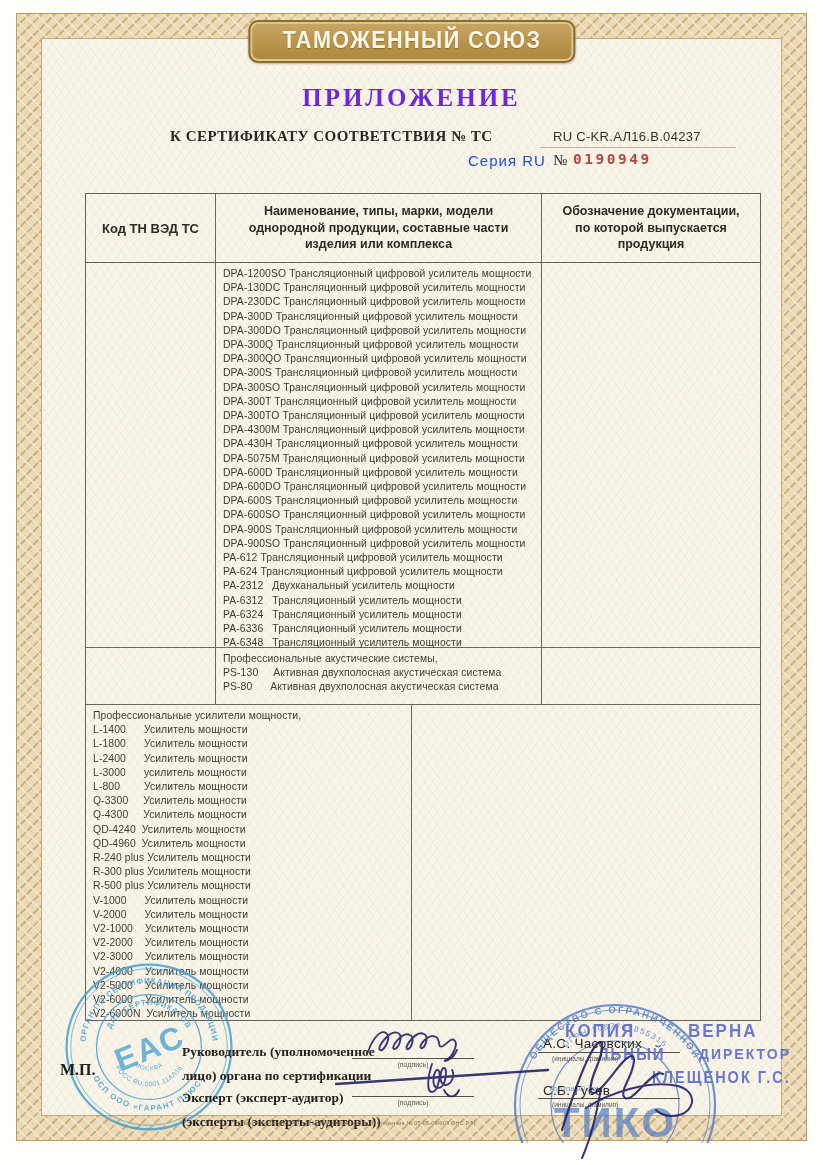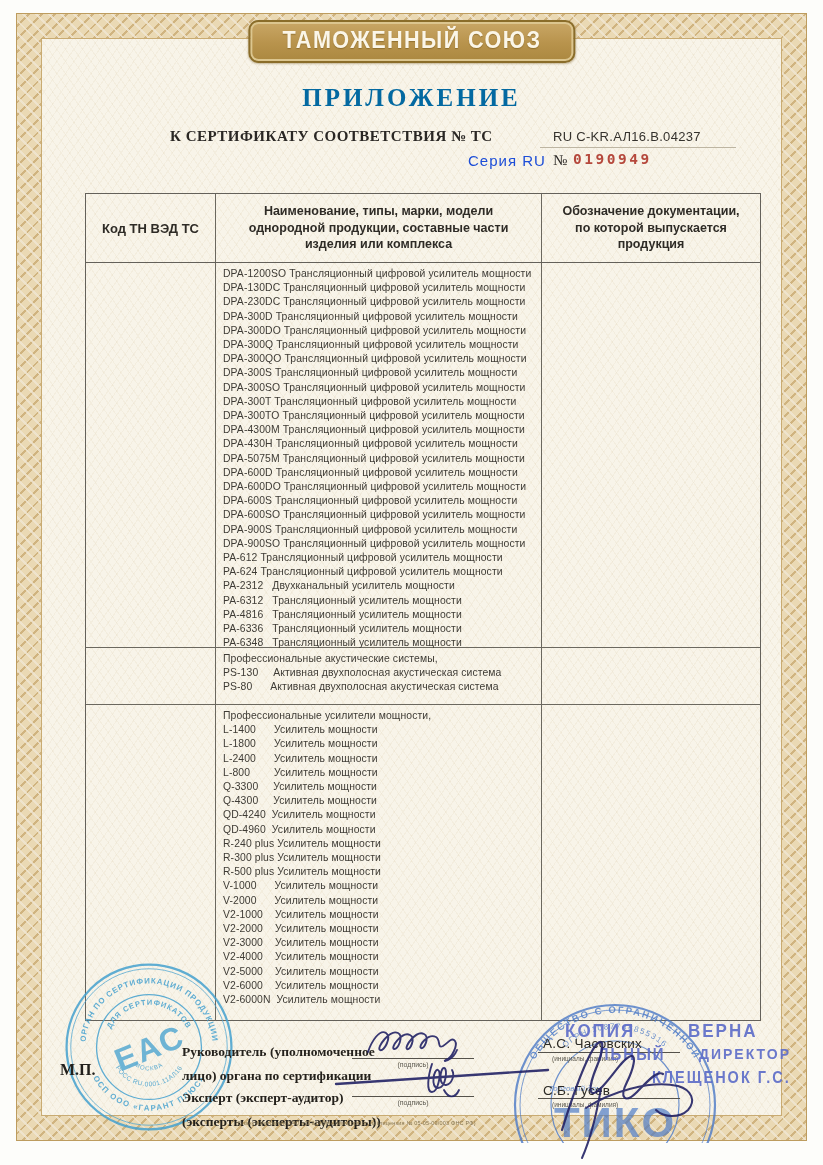--- a/index.html
+++ b/index.html
@@ -21,21 +21,21 @@
   .badge{position:absolute;left:50%;top:20px;transform:translateX(-50%);
         padding:5px 24px 7px;background:linear-gradient(180deg,#c9a766 0%,#b8934c 55%,#ab8840 100%);
         border:2px solid #8a6d2a;border-radius:10px;
         box-shadow: inset 0 0 0 2px #dcc68f, 0 1px 2px rgba(120,90,30,.4);
         white-space:nowrap;}
   .badge-text{display:inline-block;transform:scaleX(.94);
         font-weight:bold;font-size:23px;letter-spacing:1.5px;color:#fbf6e8;
         text-shadow:0 1px 1px rgba(110,80,20,.5);}
   .doc-title{position:absolute;left:0;width:823px;top:84px;text-align:center;
         font-family:"Liberation Serif",serif;font-weight:bold;font-size:25px;
-        letter-spacing:3px;color:#0369a1;}
+        letter-spacing:3px;color:#6d28d9;}
   .cert-label{position:absolute;left:170px;top:128px;
         font-family:"Liberation Serif",serif;font-weight:bold;font-size:15px;color:#2a2724;
         letter-spacing:.5px;white-space:nowrap;}
   .cert-value{position:absolute;left:553px;top:129px;font-size:13px;color:#35322d;
         letter-spacing:.3px;white-space:nowrap;}
   .cert-underline{position:absolute;left:540px;top:147px;width:196px;border-bottom:1px solid #bdb5a2;}
   .series-label{position:absolute;left:468px;top:152px;
         font-family:Liberation Sans, sans-serif;font-size:15px;color:#1d4ed8;letter-spacing:1px;}
   .serial-prefix{position:absolute;left:553px;top:152px;
         font-family:"Liberation Serif",serif;font-size:15px;color:#2a2724;}
@@ -126,48 +126,49 @@
             <div class="pline">DPA-600D Трансляционный цифровой усилитель мощности</div>
             <div class="pline">DPA-600DO Трансляционный цифровой усилитель мощности</div>
             <div class="pline">DPA-600S Трансляционный цифровой усилитель мощности</div>
             <div class="pline">DPA-600SO Трансляционный цифровой усилитель мощности</div>
             <div class="pline">DPA-900S Трансляционный цифровой усилитель мощности</div>
             <div class="pline">DPA-900SO Трансляционный цифровой усилитель мощности</div>
             <div class="pline">PA-612 Трансляционный цифровой усилитель мощности</div>
             <div class="pline">PA-624 Трансляционный цифровой усилитель мощности</div>
             <div class="pline">PA-2312   Двухканальный усилитель мощности</div>
             <div class="pline">PA-6312   Трансляционный усилитель мощности</div>
-            <div class="pline">PA-4816   Трансляционный усилитель мощности</div>
+            <div class="pline">PA-6324   Трансляционный усилитель мощности</div>
             <div class="pline">PA-6336   Трансляционный усилитель мощности</div>
             <div class="pline">PA-6348   Трансляционный усилитель мощности</div>
           </div>
       </div>
       <div class="c3"></div>
     </div>
 
     <div class="trow sec" style="height:57px;">
       <div class="c1"></div>
       <div class="c2">
         <div class="sec-heading">Профессиональные акустические системы,</div>
         <div>
             <div class="pline">PS-130     Активная двухполосная акустическая система</div>
             <div class="pline">PS-80      Активная двухполосная акустическая система</div>
           </div>
       </div>
       <div class="c3"></div>
     </div>
 
-    <div class="trow sec" style="height:316px;">
+    <div class="trow sec" style="height:316px;flex-direction:column;">
       <div class="c1"></div>
       <div class="c2">
         <div class="sec-heading">Профессиональные усилители мощности,</div>
         <div>
             <div class="pline">L-1400      Усилитель мощности</div>
             <div class="pline">L-1800      Усилитель мощности</div>
             <div class="pline">L-2400      Усилитель мощности</div>
+            <div class="pline">L-3000      усилитель мощности</div>
             <div class="pline">L-800        Усилитель мощности</div>
             <div class="pline">Q-3300     Усилитель мощности</div>
             <div class="pline">Q-4300     Усилитель мощности</div>
             <div class="pline">QD-4240  Усилитель мощности</div>
             <div class="pline">QD-4960  Усилитель мощности</div>
             <div class="pline">R-240 plus Усилитель мощности</div>
             <div class="pline">R-300 plus Усилитель мощности</div>
             <div class="pline">R-500 plus Усилитель мощности</div>
             <div class="pline">V-1000      Усилитель мощности</div>
             <div class="pline">V-2000      Усилитель мощности</div>

